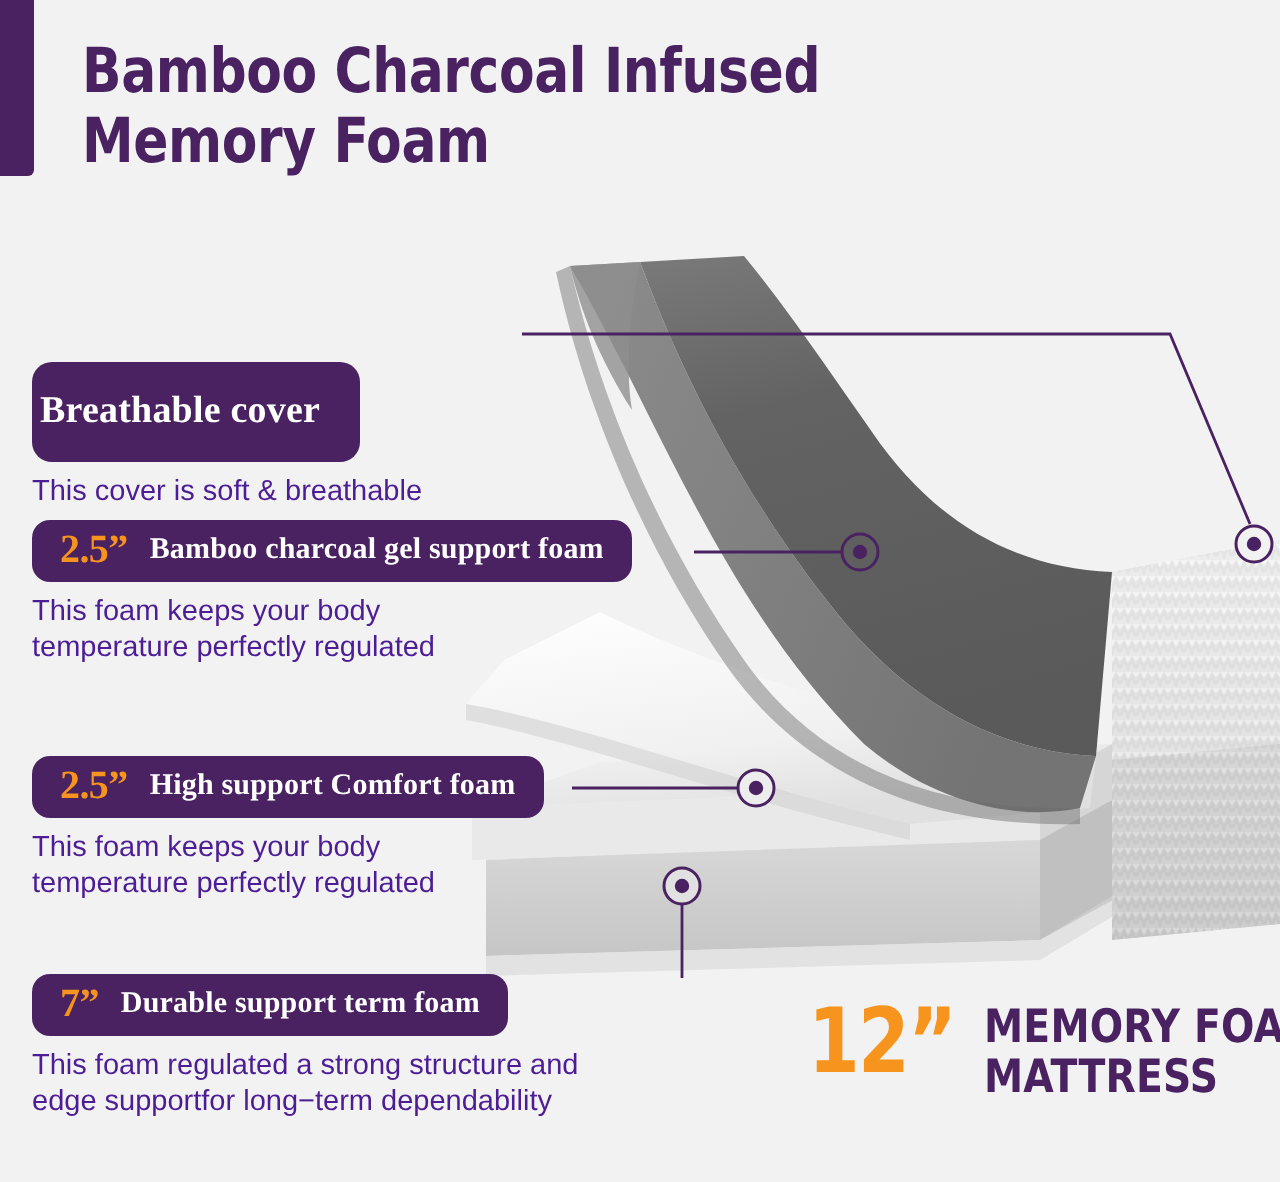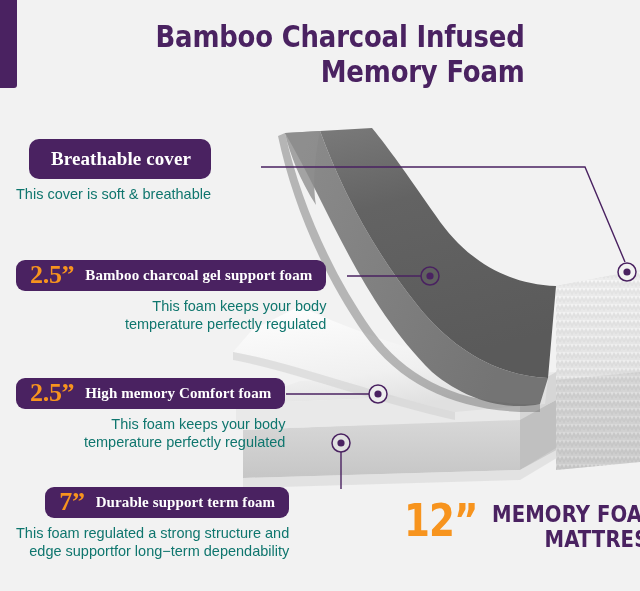--- a/index.html
+++ b/index.html
@@ -12,21 +12,20 @@
     background: #f2f2f2;
     font-family: "Liberation Sans", sans-serif;
     overflow: hidden;
   }
   #infographic {
     position: relative;
     width: 640px;
     height: 591px;
     background: #f2f2f2;
     overflow: hidden;
-    text-align: right;
   }
 
   
   #illustration {
     position: absolute;
     left: 0; top: 0;
     width: 640px; height: 591px;
     z-index: 1;
   }
 
@@ -71,43 +70,44 @@
     color: #ffffff;
     padding: 6px 14px 7px 14px;
     box-sizing: border-box;
     height: 31px;
     white-space: nowrap;
   }
   .badge .measure {
     color: #f7941e;
     font-family: "Liberation Serif", serif;
     font-weight: bold;
-    font-size: 26px;
+    font-size: 20px;
     line-height: 1;
     margin-right: 11px;
     letter-spacing: -0.3px;
   }
   .badge .badge-label {
     font-family: "Liberation Serif", serif;
     font-weight: bold;
     font-size: 15px;
     line-height: 1;
     letter-spacing: 0.1px;
   }
   .badge.cover-badge {
-    height: 40px;
+    height: 50px;
     border-radius: 10px;
-    padding: 6px 20px 7px 22px;
+    padding: 6px 20px 7px 4px;
+    margin-top: 42px;
   }
   .badge.cover-badge .badge-label {
     font-size: 19px;
   }
   .desc {
     margin-top: 7px;
-    color: #0f766e;
+    color: #4c1d95;
     font-size: 14.5px;
     line-height: 1.22;
     white-space: pre-line;
   }
 
   
   #callout-cover      { left: 16px; top: 139px; }
   #callout-gel        { left: 16px; top: 260px; }
   #callout-comfort    { left: 16px; top: 378px; }
   #callout-base       { left: 16px; top: 487px; }
@@ -295,21 +295,21 @@
       <span class="measure">2.5”</span>
       <span class="badge-label">Bamboo charcoal gel  support foam</span>
     </div>
     <div class="desc">This foam keeps your body
 temperature perfectly regulated</div>
   </div>
 
   <div class="callout" id="callout-comfort">
     <div class="badge">
       <span class="measure">2.5”</span>
-      <span class="badge-label">High memory Comfort foam</span>
+      <span class="badge-label">High support Comfort foam</span>
     </div>
     <div class="desc">This foam keeps your body
 temperature perfectly regulated</div>
   </div>
 
   <div class="callout" id="callout-base">
     <div class="badge">
       <span class="measure">7”</span>
       <span class="badge-label">Durable support term foam</span>
     </div>

